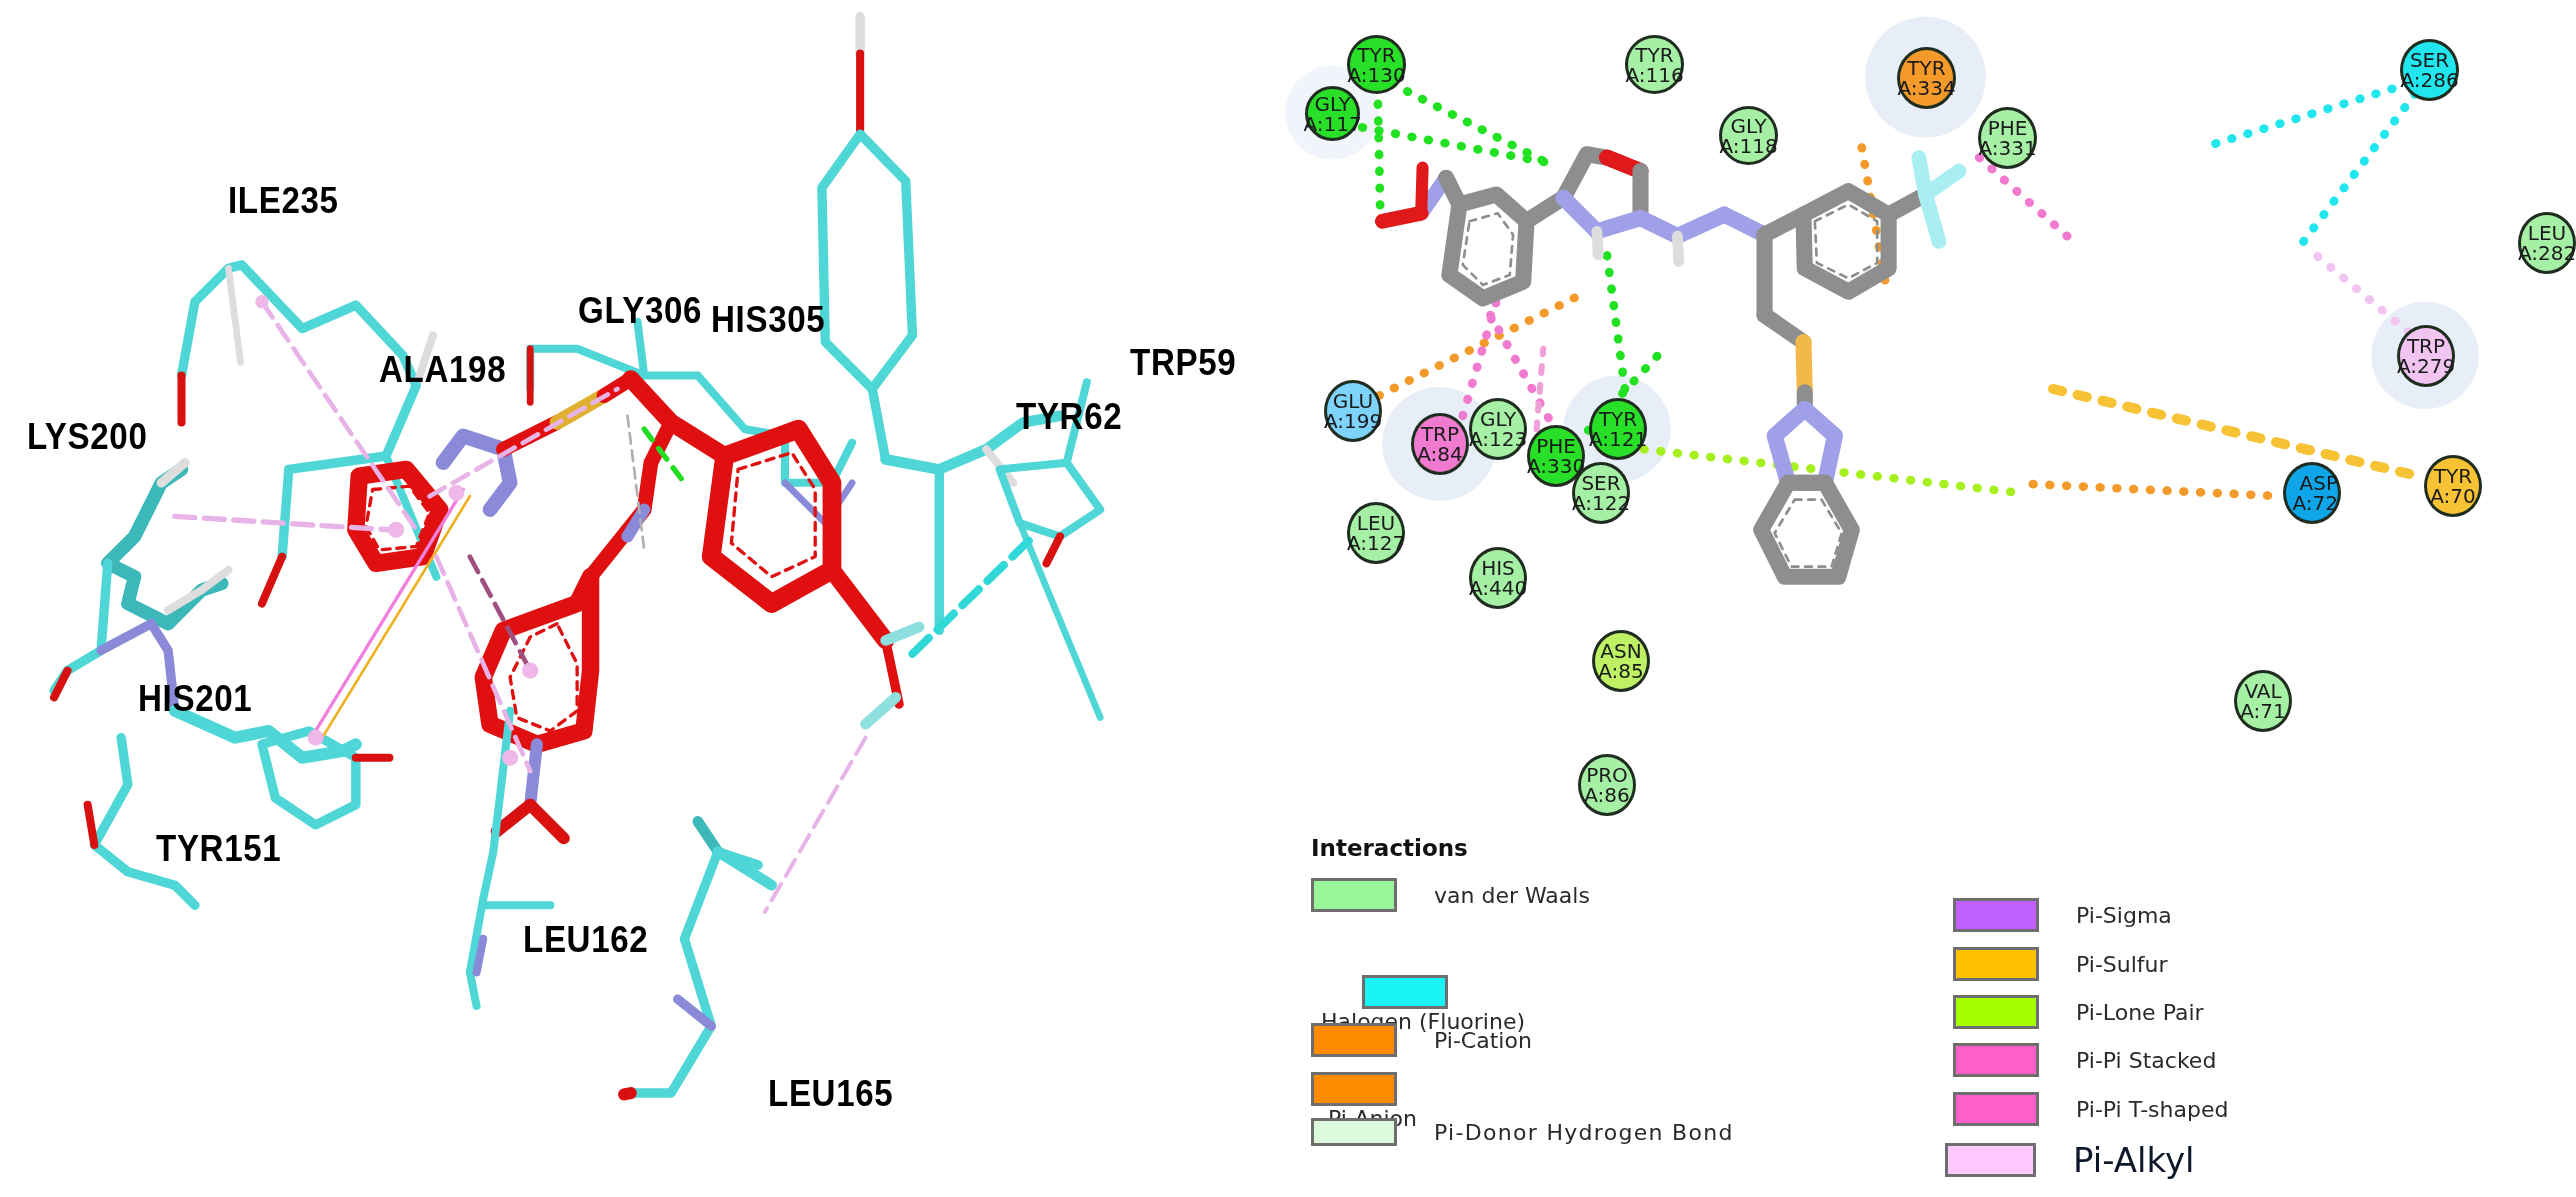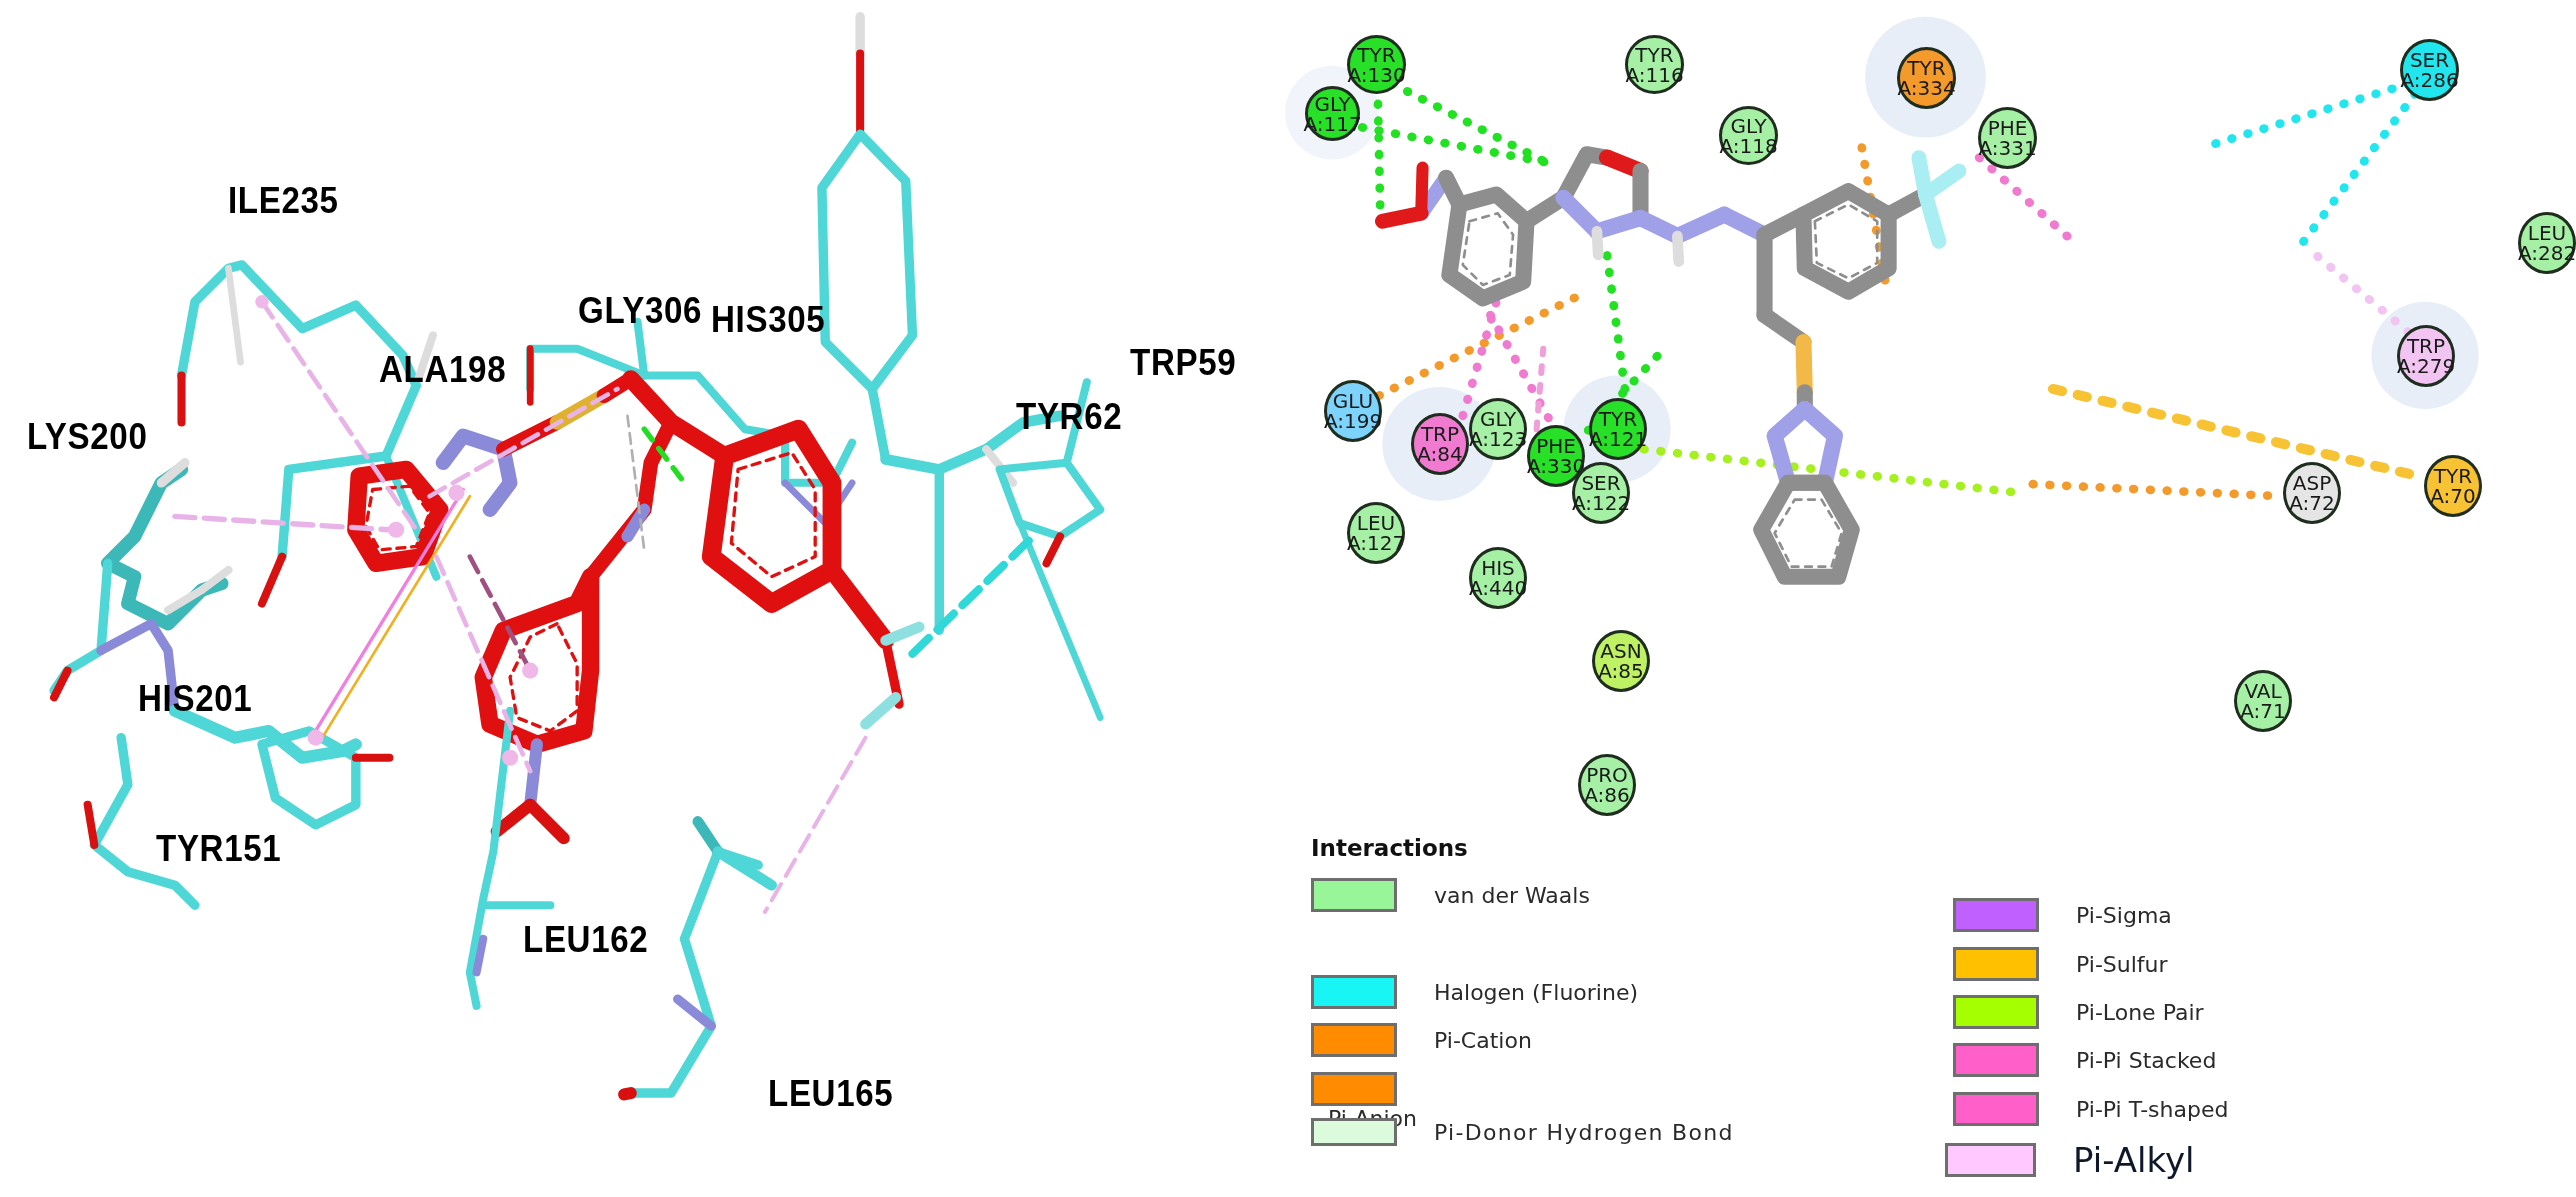--- a/index.html
+++ b/index.html
@@ -279,42 +279,42 @@
         <span>A:440</span>
       </div>
     <div class="residue" style="left:1592px;top:630px;width:58px;height:62px;background:#bef264;margin-left:-1275px;">
         <span>ASN</span>
         <span>A:85</span>
       </div>
     <div class="residue" style="left:1578px;top:754px;width:58px;height:62px;background:#a6f0a6;margin-left:-1275px;align-items:center;">
         <span>PRO</span>
         <span>A:86</span>
       </div>
-    <div class="residue" style="left:2283px;top:462px;width:58px;height:62px;background:#e5e5e5;margin-left:-1275px;">
+    <div class="residue" style="left:2283px;top:462px;width:58px;height:62px;background:#0ea5e9;margin-left:-1275px;align-items:flex-end;">
         <span>ASP</span>
         <span>A:72</span>
       </div>
     <div class="residue" style="left:2424px;top:455px;width:58px;height:62px;background:#f7c234;margin-left:-1275px;">
         <span>TYR</span>
         <span>A:70</span>
       </div>
     <div class="residue" style="left:2234px;top:670px;width:58px;height:62px;background:#a6f0a6;margin-left:-1275px;">
         <span>VAL</span>
         <span>A:71</span>
       </div>
   </div>
 
   <div class="legend">
     <div class="legend-title">Interactions</div>
 
     <div class="legend-item" style="left:0;top:50px;">
       <div class="swatch" style="background:#98f598;"></div>
       <span class="legend-label">van der Waals</span>
     </div>
-    <div class="legend-item" style="left:0;top:147px;">
+    <div class="legend-item" style="left:10px;top:147px;flex-direction:column;">
       <div class="swatch" style="background:#19f5f5;"></div>
       <span class="legend-label">Halogen (Fluorine)</span>
     </div>
     <div class="legend-item" style="left:0;top:195px;">
       <div class="swatch" style="background:#ff8c00;"></div>
       <span class="legend-label">Pi-Cation</span>
     </div>
     <div class="legend-item" style="left:0;top:244px;flex-direction:column;">
       <div class="swatch" style="background:#ff8c00;"></div>
       <span class="legend-label">Pi-Anion</span>

